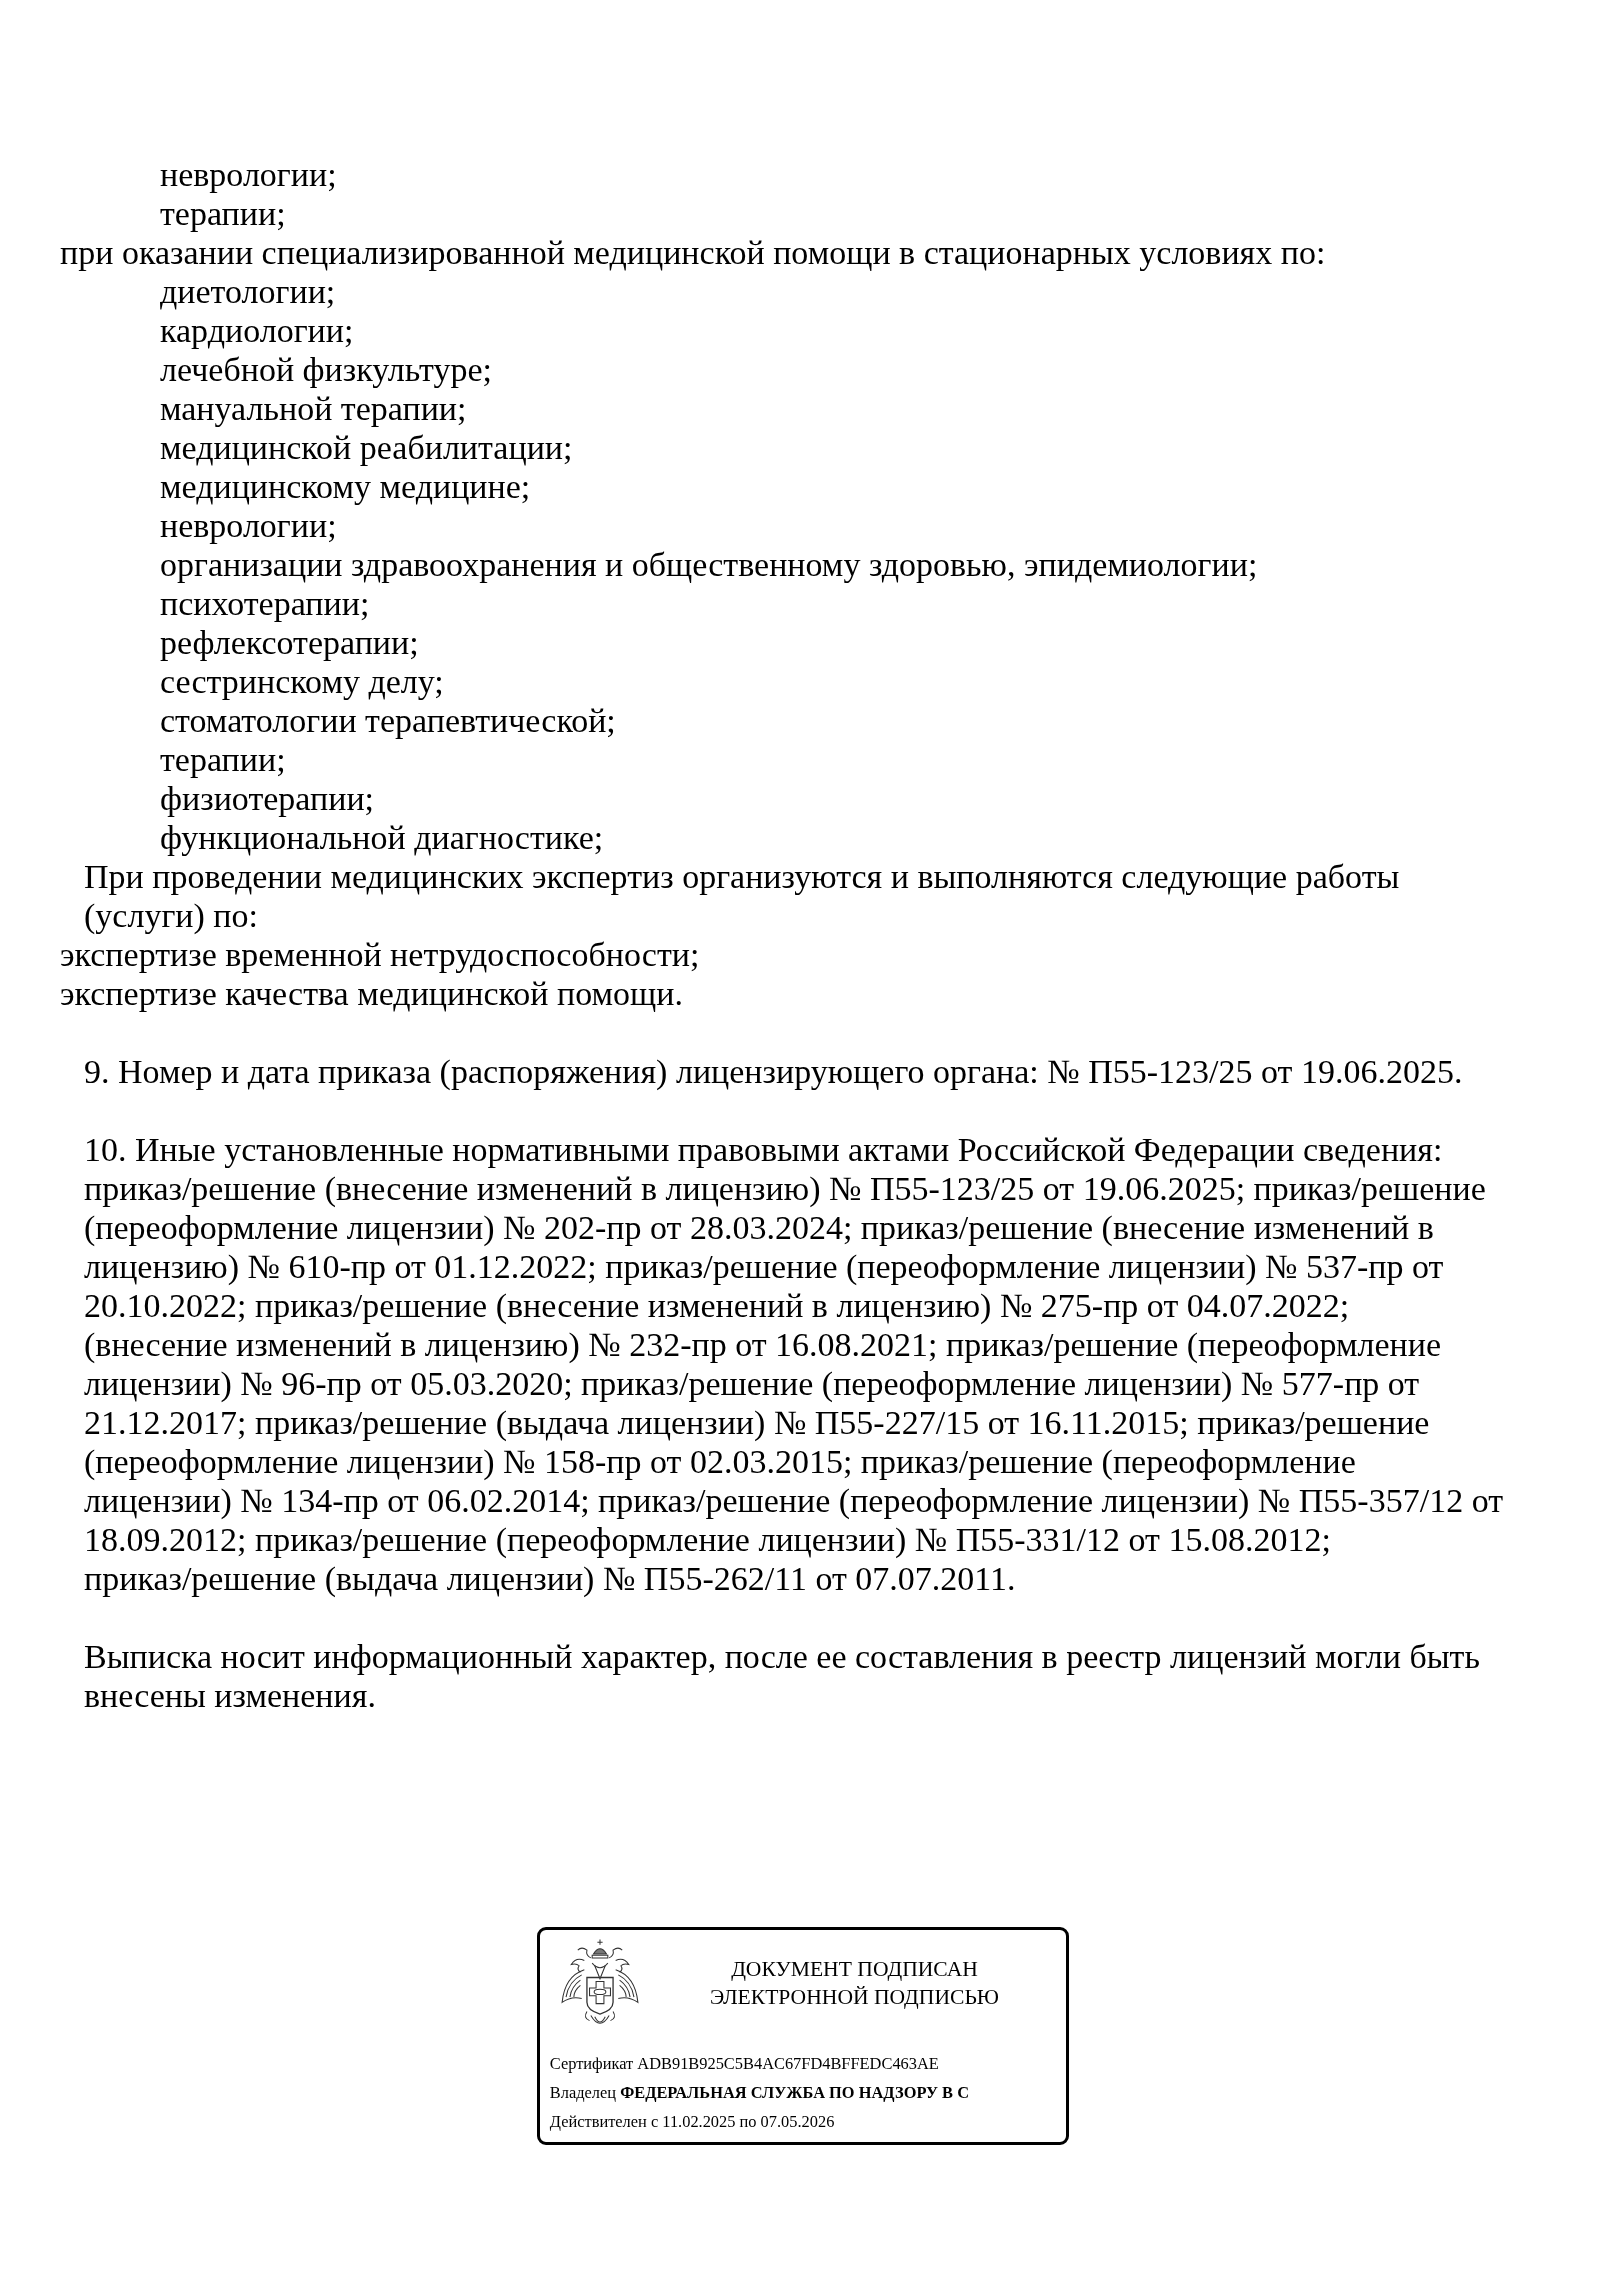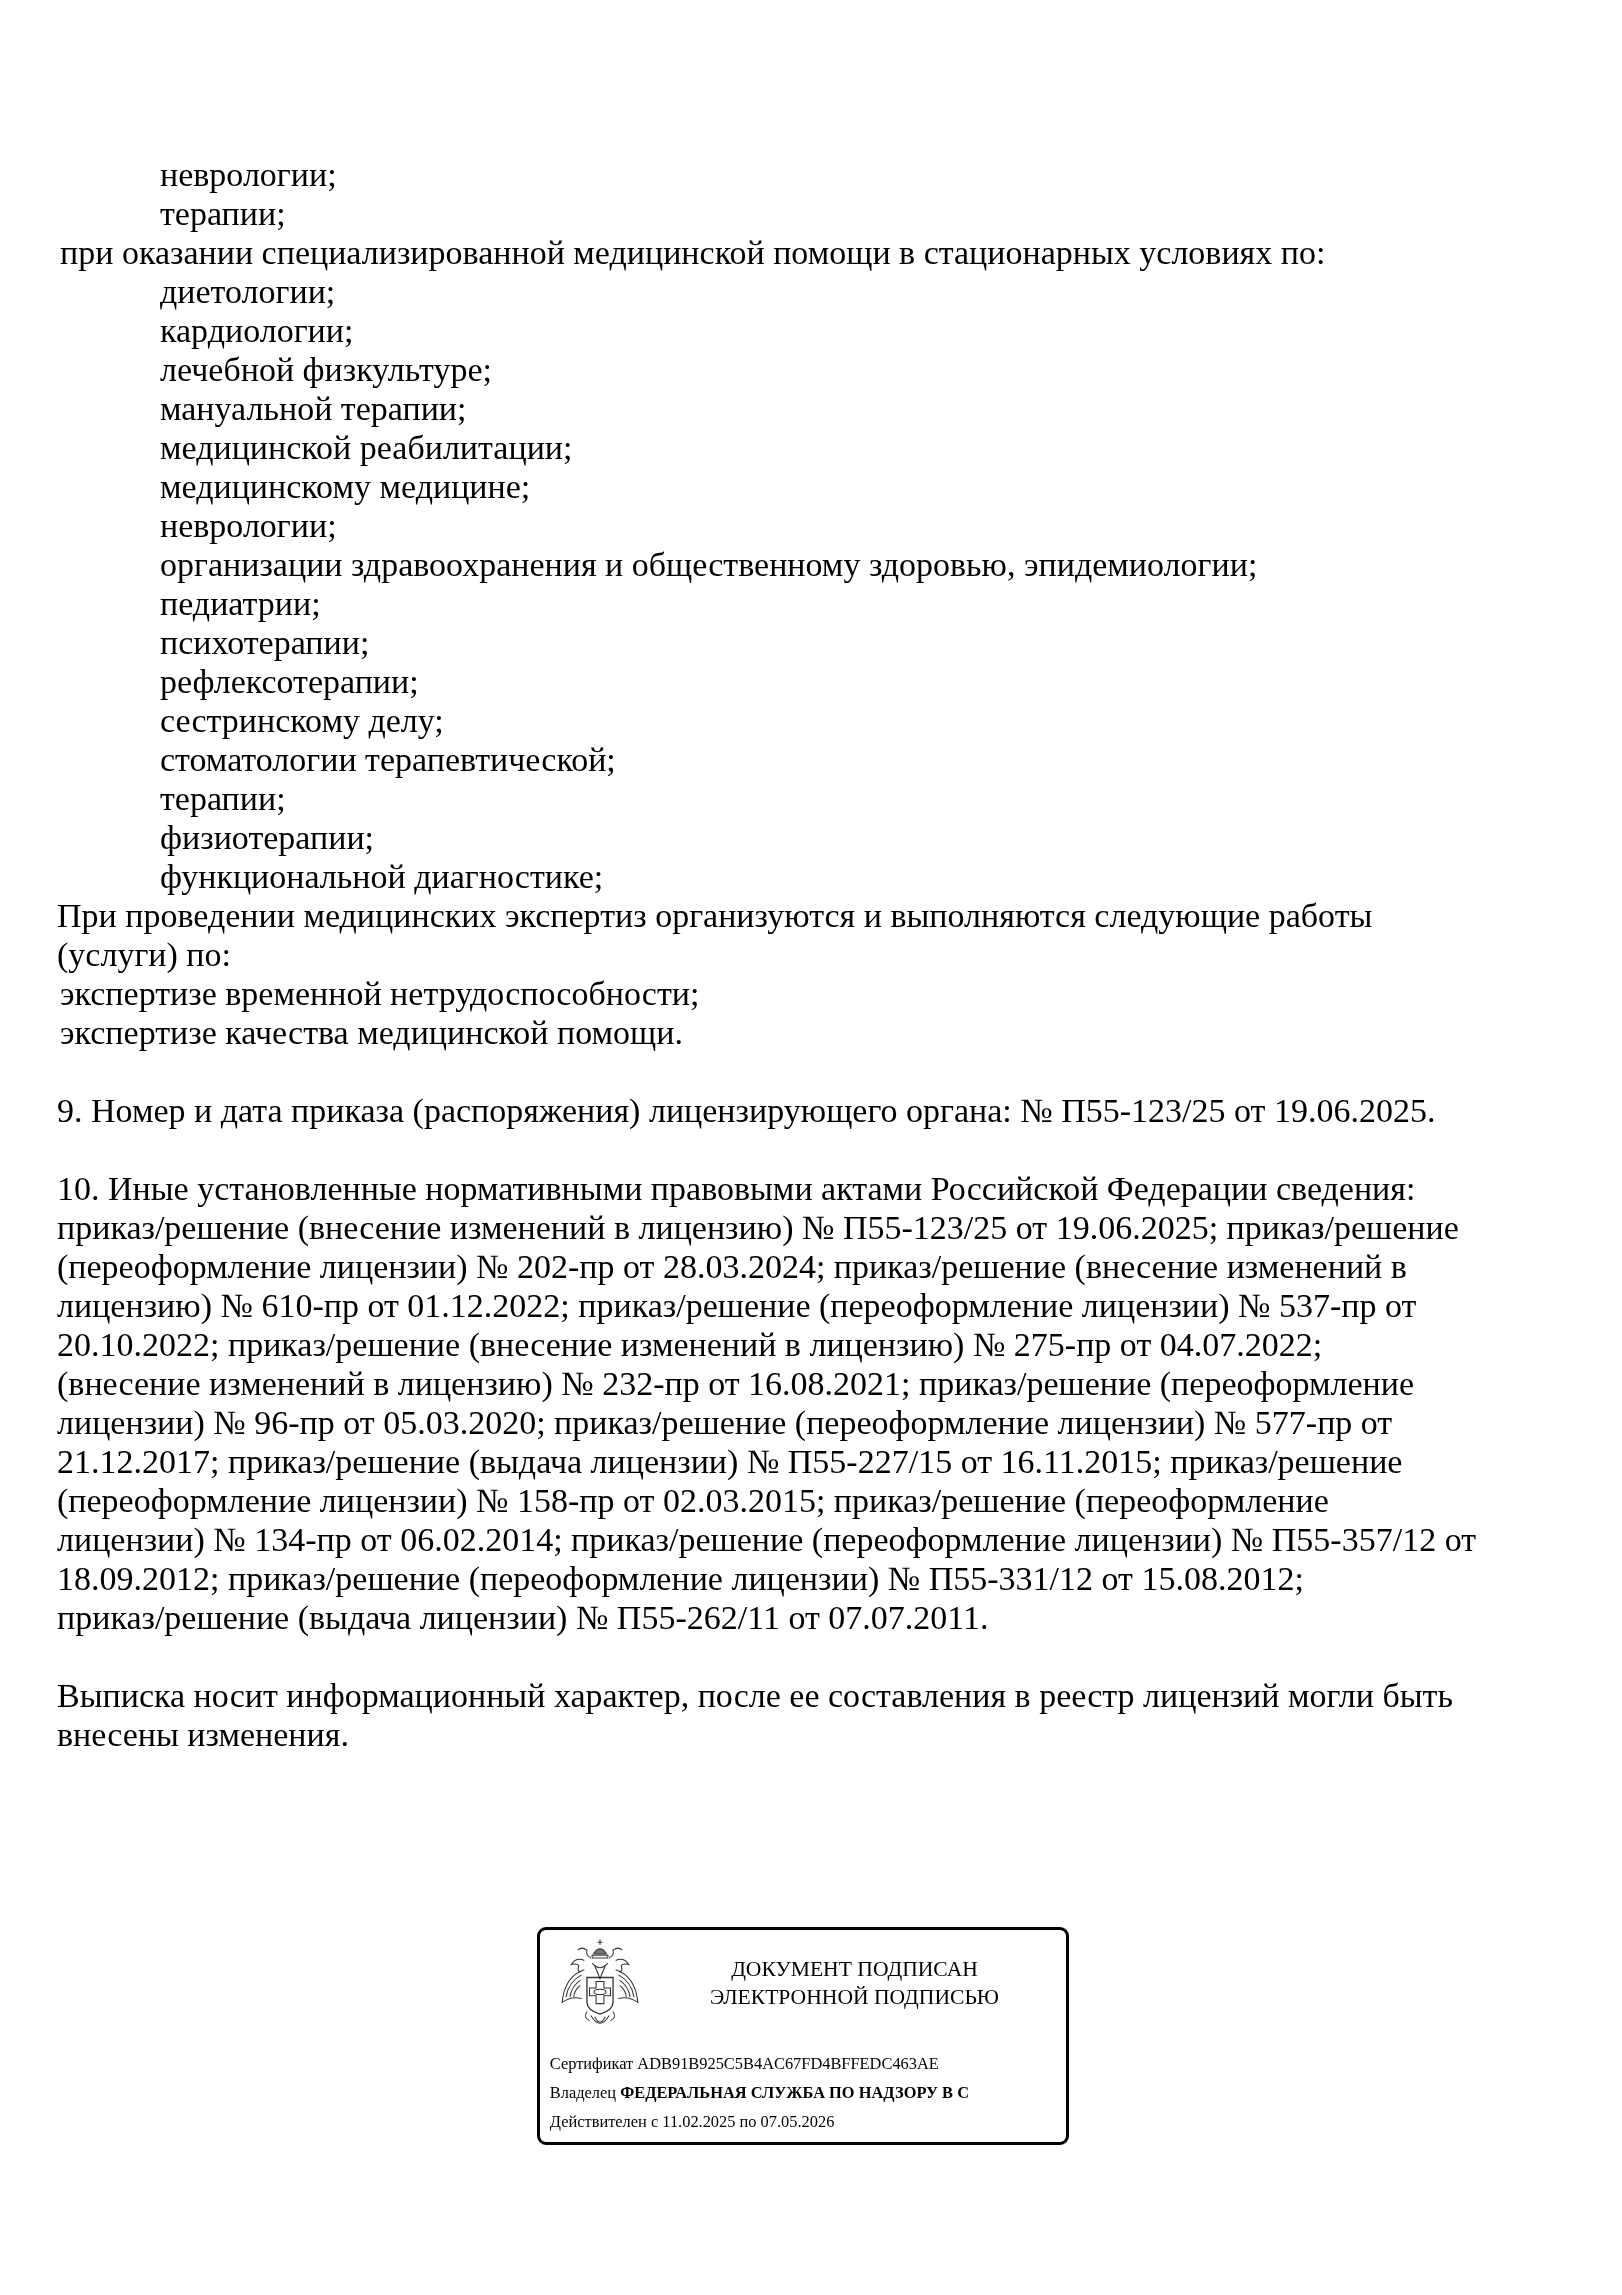--- a/index.html
+++ b/index.html
@@ -21,21 +21,21 @@
       top: 155px;
       width: 1623px;
       font-size: 34px;
       line-height: 39px;
     }
     .line {
       display: block;
       height: 39px;
       white-space: nowrap;
     }
-    .lvl0 { padding-left: 57px; }
+    .lvl0 { padding-left: 84px; }
     .lvl1 { padding-left: 60px; }
     .lvl2 { padding-left: 160px; }
     .blank { height: 39px; }
 
     
     .sig-box {
       position: absolute;
       left: 537px;
       top: 1927px;
       width: 532px;
@@ -86,21 +86,20 @@
 
   <div>
     <span class="line lvl2">диетологии;</span>
     <span class="line lvl2">кардиологии;</span>
     <span class="line lvl2">лечебной физкультуре;</span>
     <span class="line lvl2">мануальной терапии;</span>
     <span class="line lvl2">медицинской реабилитации;</span>
     <span class="line lvl2">медицинскому медицине;</span>
     <span class="line lvl2">неврологии;</span>
     <span class="line lvl2">организации здравоохранения и общественному здоровью, эпидемиологии;</span>
-    <span class="line lvl2">педиатрии;</span>
     <span class="line lvl2">психотерапии;</span>
     <span class="line lvl2">рефлексотерапии;</span>
     <span class="line lvl2">сестринскому делу;</span>
     <span class="line lvl2">стоматологии терапевтической;</span>
     <span class="line lvl2">терапии;</span>
     <span class="line lvl2">физиотерапии;</span>
     <span class="line lvl2">функциональной диагностике;</span>
   </div>
 
   <span class="line lvl0">При проведении медицинских экспертиз организуются и выполняются следующие работы</span>

